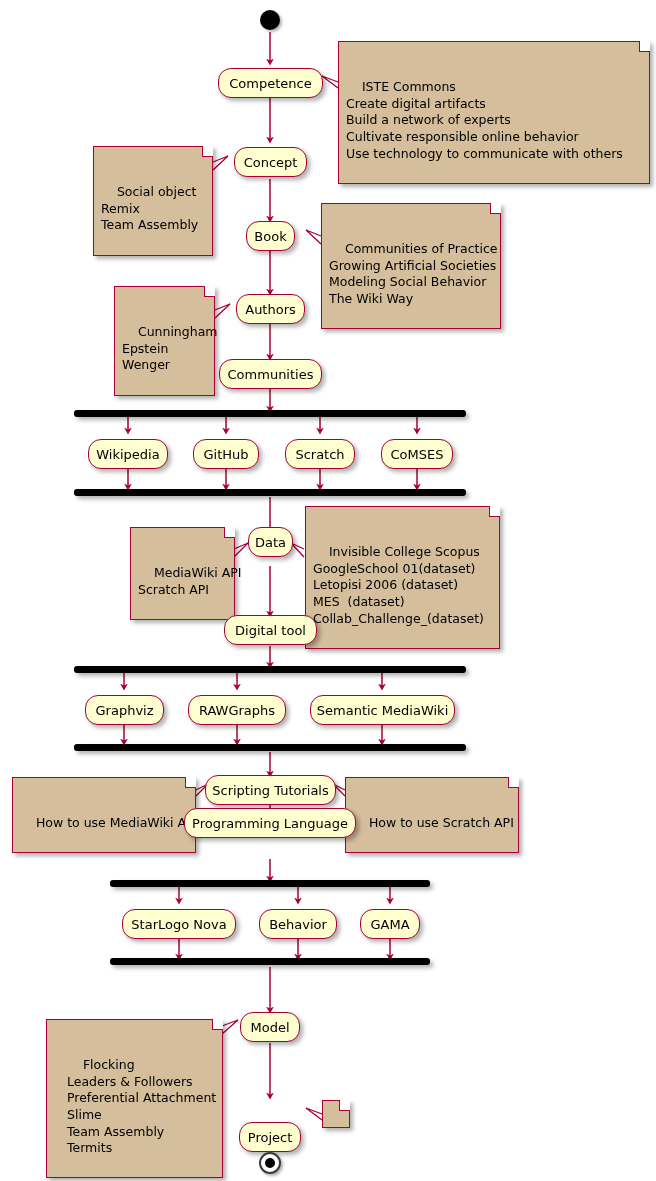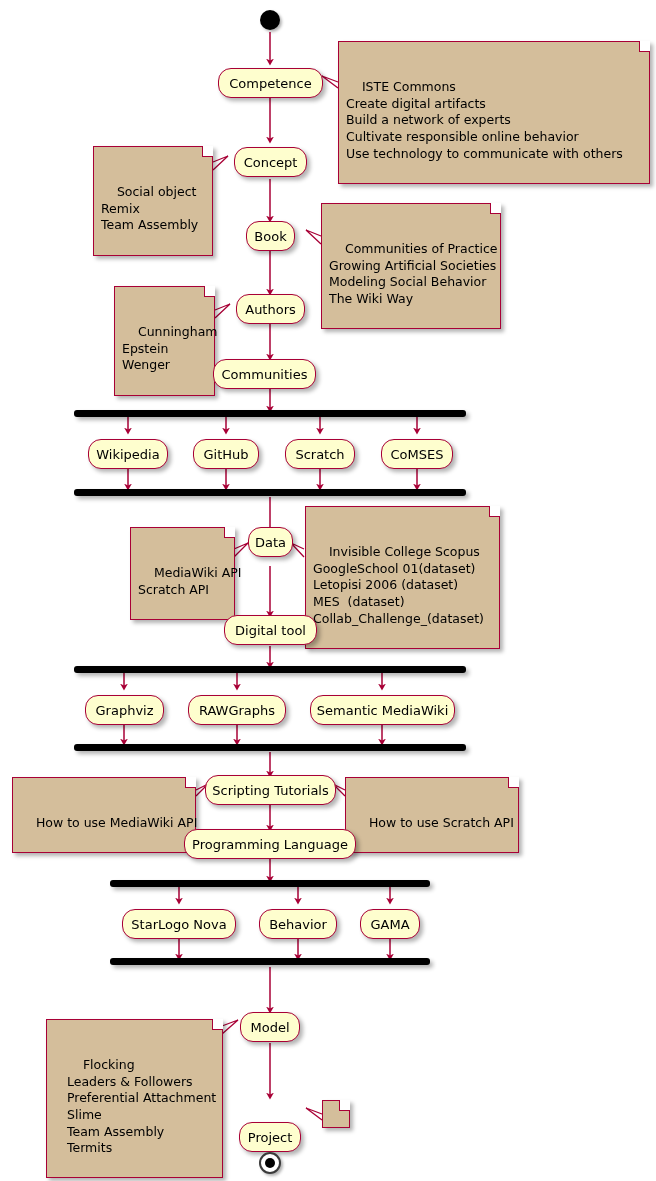--- a/index.html
+++ b/index.html
@@ -223,21 +223,21 @@
   </div>
 
   <div class="node activity" style="left:236px; top:294px; width:69px;">Authors</div>
   <div class="node note" style="left:114px; top:286px; width:101px;">
     <span class="fold"></span>
     <span>Cunningham
 Epstein
 Wenger</span>
   </div>
 
-  <div class="node activity" style="left:213px; top:359px; width:103px;">Communities</div>
+  <div class="node activity" style="left:219px; top:359px; width:103px;">Communities</div>
 
   <div class="bar" style="left:74px; top:410px; width:392px;"></div>
 
   <div class="node activity" style="left:88px; top:439px; width:80px;">Wikipedia</div>
   <div class="node activity" style="left:193px; top:439px; width:66px;">GitHub</div>
   <div class="node activity" style="left:285px; top:439px; width:70px;">Scratch</div>
   <div class="node activity" style="left:381px; top:439px; width:72px;">CoMSES</div>
 
   <div class="bar" style="left:74px; top:489px; width:392px;"></div>
 
@@ -269,21 +269,21 @@
   <div class="node activity" style="left:205px; top:775px; width:131px;">Scripting Tutorials</div>
   <div class="node note" style="left:12px; top:777px; width:184px;">
     <span class="fold"></span>
     <span>How to use MediaWiki API</span>
   </div>
   <div class="node note" style="left:345px; top:777px; width:174px;">
     <span class="fold"></span>
     <span>How to use Scratch API</span>
   </div>
 
-  <div class="node activity" style="left:184px; top:829px; width:172px;">Programming Language</div>
+  <div class="node activity" style="left:184px; top:808px; width:172px;">Programming Language</div>
 
   <div class="bar" style="left:110px; top:880px; width:320px;"></div>
 
   <div class="node activity" style="left:122px; top:909px; width:114px;">StarLogo Nova</div>
   <div class="node activity" style="left:259px; top:909px; width:78px;">Behavior</div>
   <div class="node activity" style="left:360px; top:909px; width:60px;">GAMA</div>
 
   <div class="bar" style="left:110px; top:958px; width:320px;"></div>
 
   <div class="node activity" style="left:240px; top:1012px; width:60px;">Model</div>

